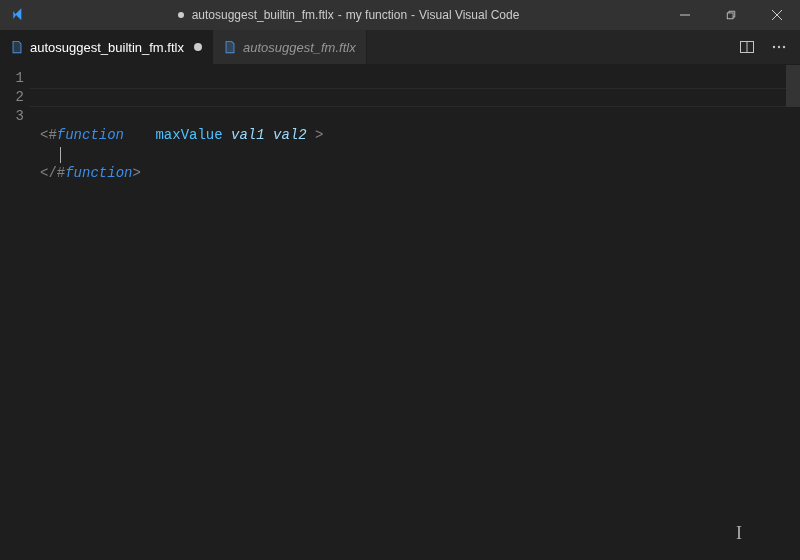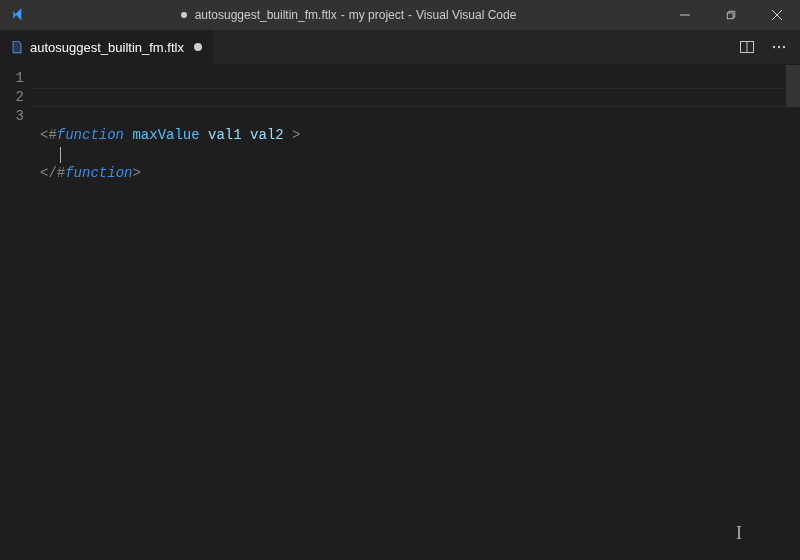--- a/index.html
+++ b/index.html
@@ -113,22 +113,22 @@
   .current-line-bg {
     position: absolute;
     left: 0; right: 0; height: 19px;
     top: calc(4px + 19px * 1);
     border-top: 1px solid #2a2a2a;
     border-bottom: 1px solid #2a2a2a;
     pointer-events: none;
   }
   .tok-delim { color: #808080; }
   .tok-key { color: #3b8eea; font-style: italic; }
-  .tok-fn { color: #4fc1ff; }
-  .tok-param { color: #9cdcfe; }
+  .tok-fn { color: #4fc1ff; margin-left: 23px; }
+  .tok-param { color: #9cdcfe; font-style: italic; }
   .cursor {
     display: inline-block;
     width: 1px; height: 16px;
     background: #aeafad;
     margin-left: 20px;
     vertical-align: middle;
   }
   .minimap-scroll {
     width: 14px;
     background: #1e1e1e;
@@ -152,21 +152,21 @@
 <div class="titlebar">
   <div class="logo">
     <svg width="16" height="16" viewBox="0 0 24 24">
         <path fill="#3b9cff" d="M17 2l-9 9 9 9V2zM5 6l4 6-4 6V6z"></path>
       </svg>
   </div>
   <div class="title-wrap">
     <span class="dirty-dot"></span>
     <span>autosuggest_builtin_fm.ftlx</span>
     <span> - </span>
-    <span>my project</span>
+    <span>my function</span>
     <span> - </span>
     <span>Visual Visual Code</span>
   </div>
   <div class="win-controls">
     <div class="win-btn">
       <svg width="10" height="10" viewBox="0 0 10 10">
           <path stroke="#cccccc" stroke-width="1" d="M0 5h10"></path>
         </svg>
     </div>
     <div class="win-btn">
@@ -188,20 +188,29 @@
       <div class="tab active">
         <span class="file-icon">
           <svg width="14" height="14" viewBox="0 0 16 16">
             <path fill="#4a90d9" d="M3 1h7l3 3v11H3z" opacity="0.25"></path>
             <path fill="#4a90d9" d="M3 1h7l3 3v11H3V1zm1 1v12h8V4.5L9.5 2H4z"></path>
           </svg>
         </span>
         <span>autosuggest_builtin_fm.ftlx</span>
         <span class="dirty"></span>
       </div>
+      <div class="tab">
+        <span class="file-icon">
+          <svg width="14" height="14" viewBox="0 0 16 16">
+            <path fill="#4a90d9" d="M3 1h7l3 3v11H3z" opacity="0.25"></path>
+            <path fill="#4a90d9" d="M3 1h7l3 3v11H3V1zm1 1v12h8V4.5L9.5 2H4z"></path>
+          </svg>
+        </span>
+        <span>autosuggest_fm.ftlx</span>
+      </div>
     </div>
   <div class="tabbar-spacer"></div>
   <div class="tabbar-actions">
     <div class="icon-btn">
       <svg width="16" height="16" viewBox="0 0 16 16">
           <rect x="1.5" y="2.5" width="13" height="11" fill="none" stroke="#c5c5c5"></rect>
           <line x1="8" y1="2.5" x2="8" y2="13.5" stroke="#c5c5c5"></line>
         </svg>
     </div>
     <div class="icon-btn">

